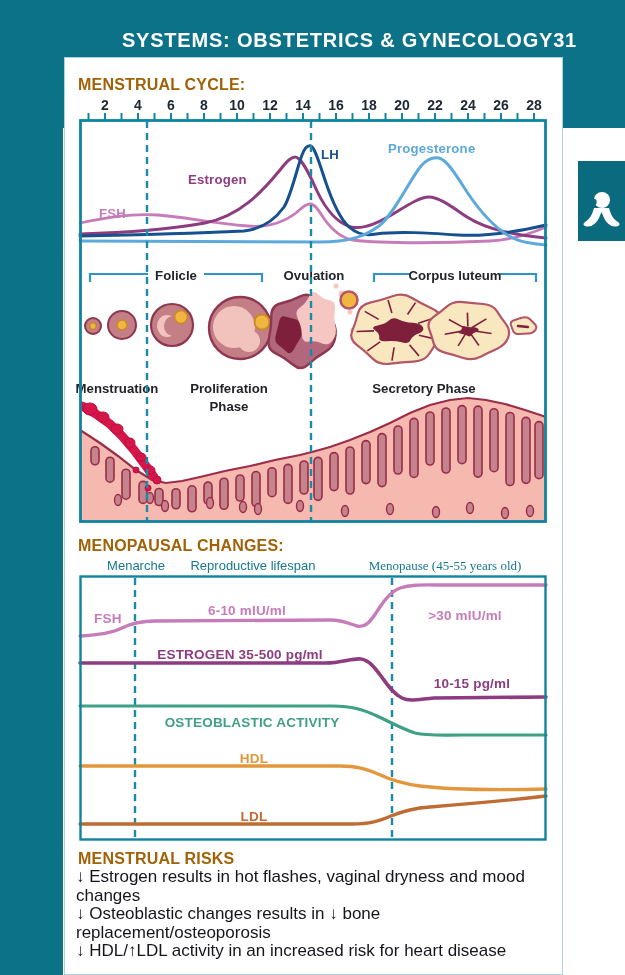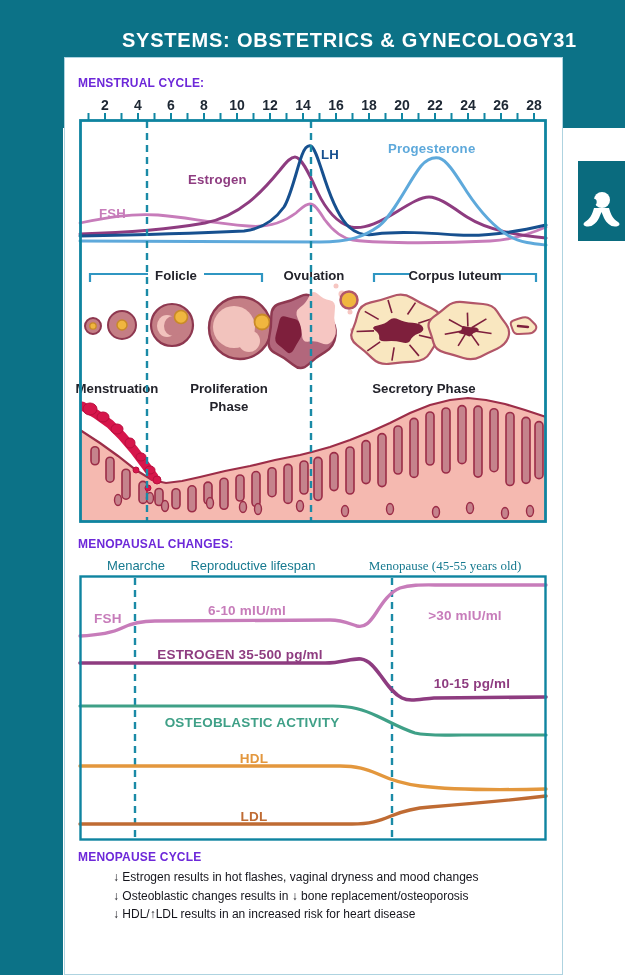--- a/index.html
+++ b/index.html
@@ -7,23 +7,23 @@
         font-family:"Liberation Sans",sans-serif;background:#ffffff;}
   .abs{position:absolute;}
   .teal-band{left:0;top:0;width:625px;height:128px;background:#0c7287;z-index:0;}
   .left-strip{left:0;top:0;width:63px;height:975px;background:#0c7287;z-index:0;}
   .side-tab{left:578px;top:161px;width:47px;height:80px;background:#0a6b7e;z-index:2;}
   .card{left:64px;top:57px;width:499px;height:918px;background:#ffffff;
         border:1px solid #aed3e0;box-sizing:border-box;z-index:1;}
   .header-title{left:64px;right:48px;top:29px;text-align:right;color:#ffffff;
         font-weight:bold;font-size:20px;letter-spacing:0.8px;z-index:3;white-space:nowrap;}
   .header-title .pgnum{}
-  .h-teal{color:#6d28d9;font-weight:bold;font-size:12px;letter-spacing:0.2px;z-index:3;}
+  .h-teal{color:#a16207;font-weight:bold;font-size:16px;letter-spacing:0.2px;z-index:3;}
   .timeline-lbl{color:#16798f;font-size:13px;z-index:3;text-align:center;white-space:nowrap;}
-  .risks{left:76px;top:868px;width:480px;z-index:3;color:#15151c;font-size:12px;line-height:18.6px;margin-left:37px;}
+  .risks{left:76px;top:868px;width:480px;z-index:3;color:#15151c;font-size:17px;line-height:18.6px;}
   svg.gfx{position:absolute;left:0;top:0;z-index:2;pointer-events:none;}
   svg text{font-family:"Liberation Sans",sans-serif;}
   .axis-num{font-weight:bold;font-size:14px;fill:#1d2733;}
   .lbl{font-weight:bold;fill:#23232b;font-size:13.2px;}
   .hlbl{font-weight:bold;font-size:13.2px;letter-spacing:0.2px;}
   .mlbl{font-weight:bold;font-size:13.5px;letter-spacing:0.2px;}
 </style>
 </head>
 <body>
 
@@ -38,25 +38,25 @@
     <span>SYSTEMS: OBSTETRICS &amp; GYNECOLOGY</span><span class="pgnum">31</span>
   </div>
 
   <div class="abs h-teal" style="left:78px;top:76px;">MENSTRUAL CYCLE:</div>
   <div class="abs h-teal" style="left:78px;top:537px;">MENOPAUSAL CHANGES:</div>
 
   <div class="abs timeline-lbl" style="left:95px;top:558px;width:82px;">Menarche</div>
   <div class="abs timeline-lbl" style="left:183px;top:558px;width:140px;">Reproductive lifespan</div>
   <div class="abs timeline-lbl" style="left:350px;top:558px;width:190px;font-family:Liberation Serif, serif;">Menopause (45-55 years old)</div>
 
-  <div class="abs h-teal" style="left:78px;top:850px;">MENOPAUSE CYCLE</div>
+  <div class="abs h-teal" style="left:78px;top:850px;">MENSTRUAL RISKS</div>
   <div class="abs risks">
     <div>↓ Estrogen results in hot flashes, vaginal dryness and mood changes</div>
     <div>↓ Osteoblastic changes results in ↓ bone replacement/osteoporosis</div>
-    <div>↓ HDL/↑LDL results in an increased risk for heart disease</div>
+    <div>↓ HDL/↑LDL activity in an increased risk for heart disease</div>
   </div>
 
   <svg class="gfx" width="625" height="975" viewBox="0 0 625 975">
     <defs>
       <clipPath id="clipEndo">
           <rect x="81" y="121" width="464" height="400"></rect>
         </clipPath>
     </defs>
 
     <g id="axis-ticks">

